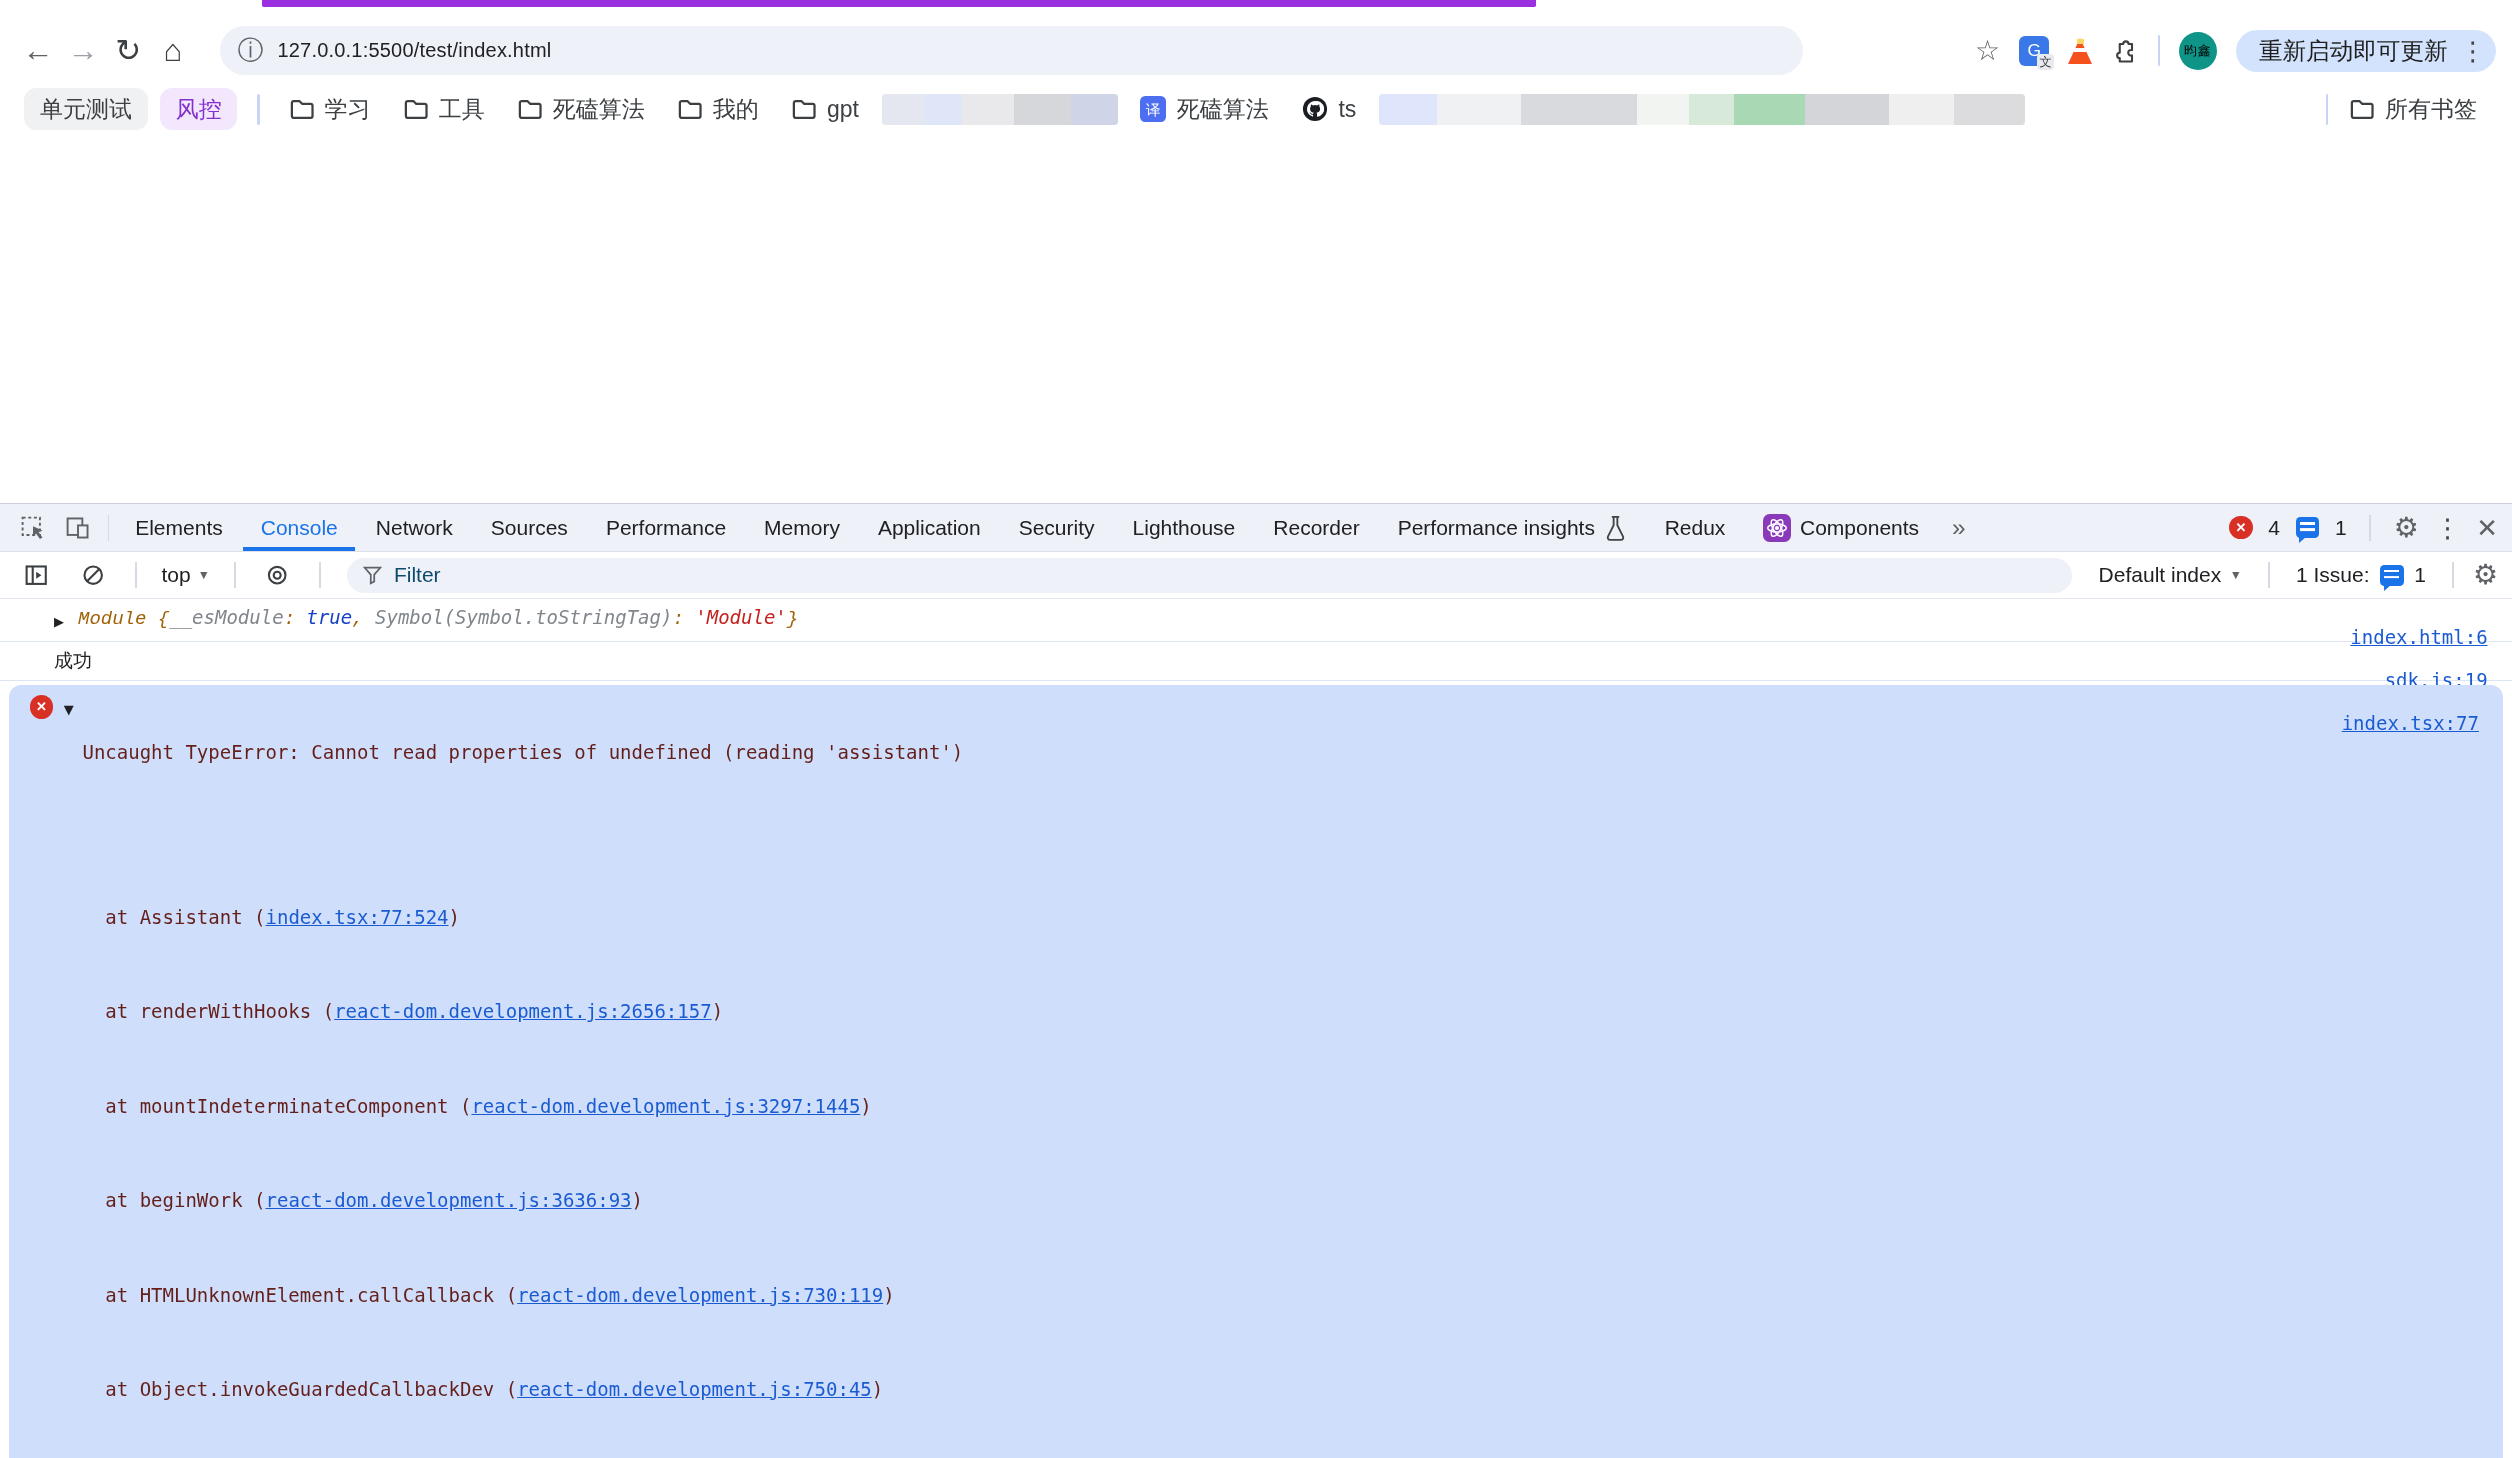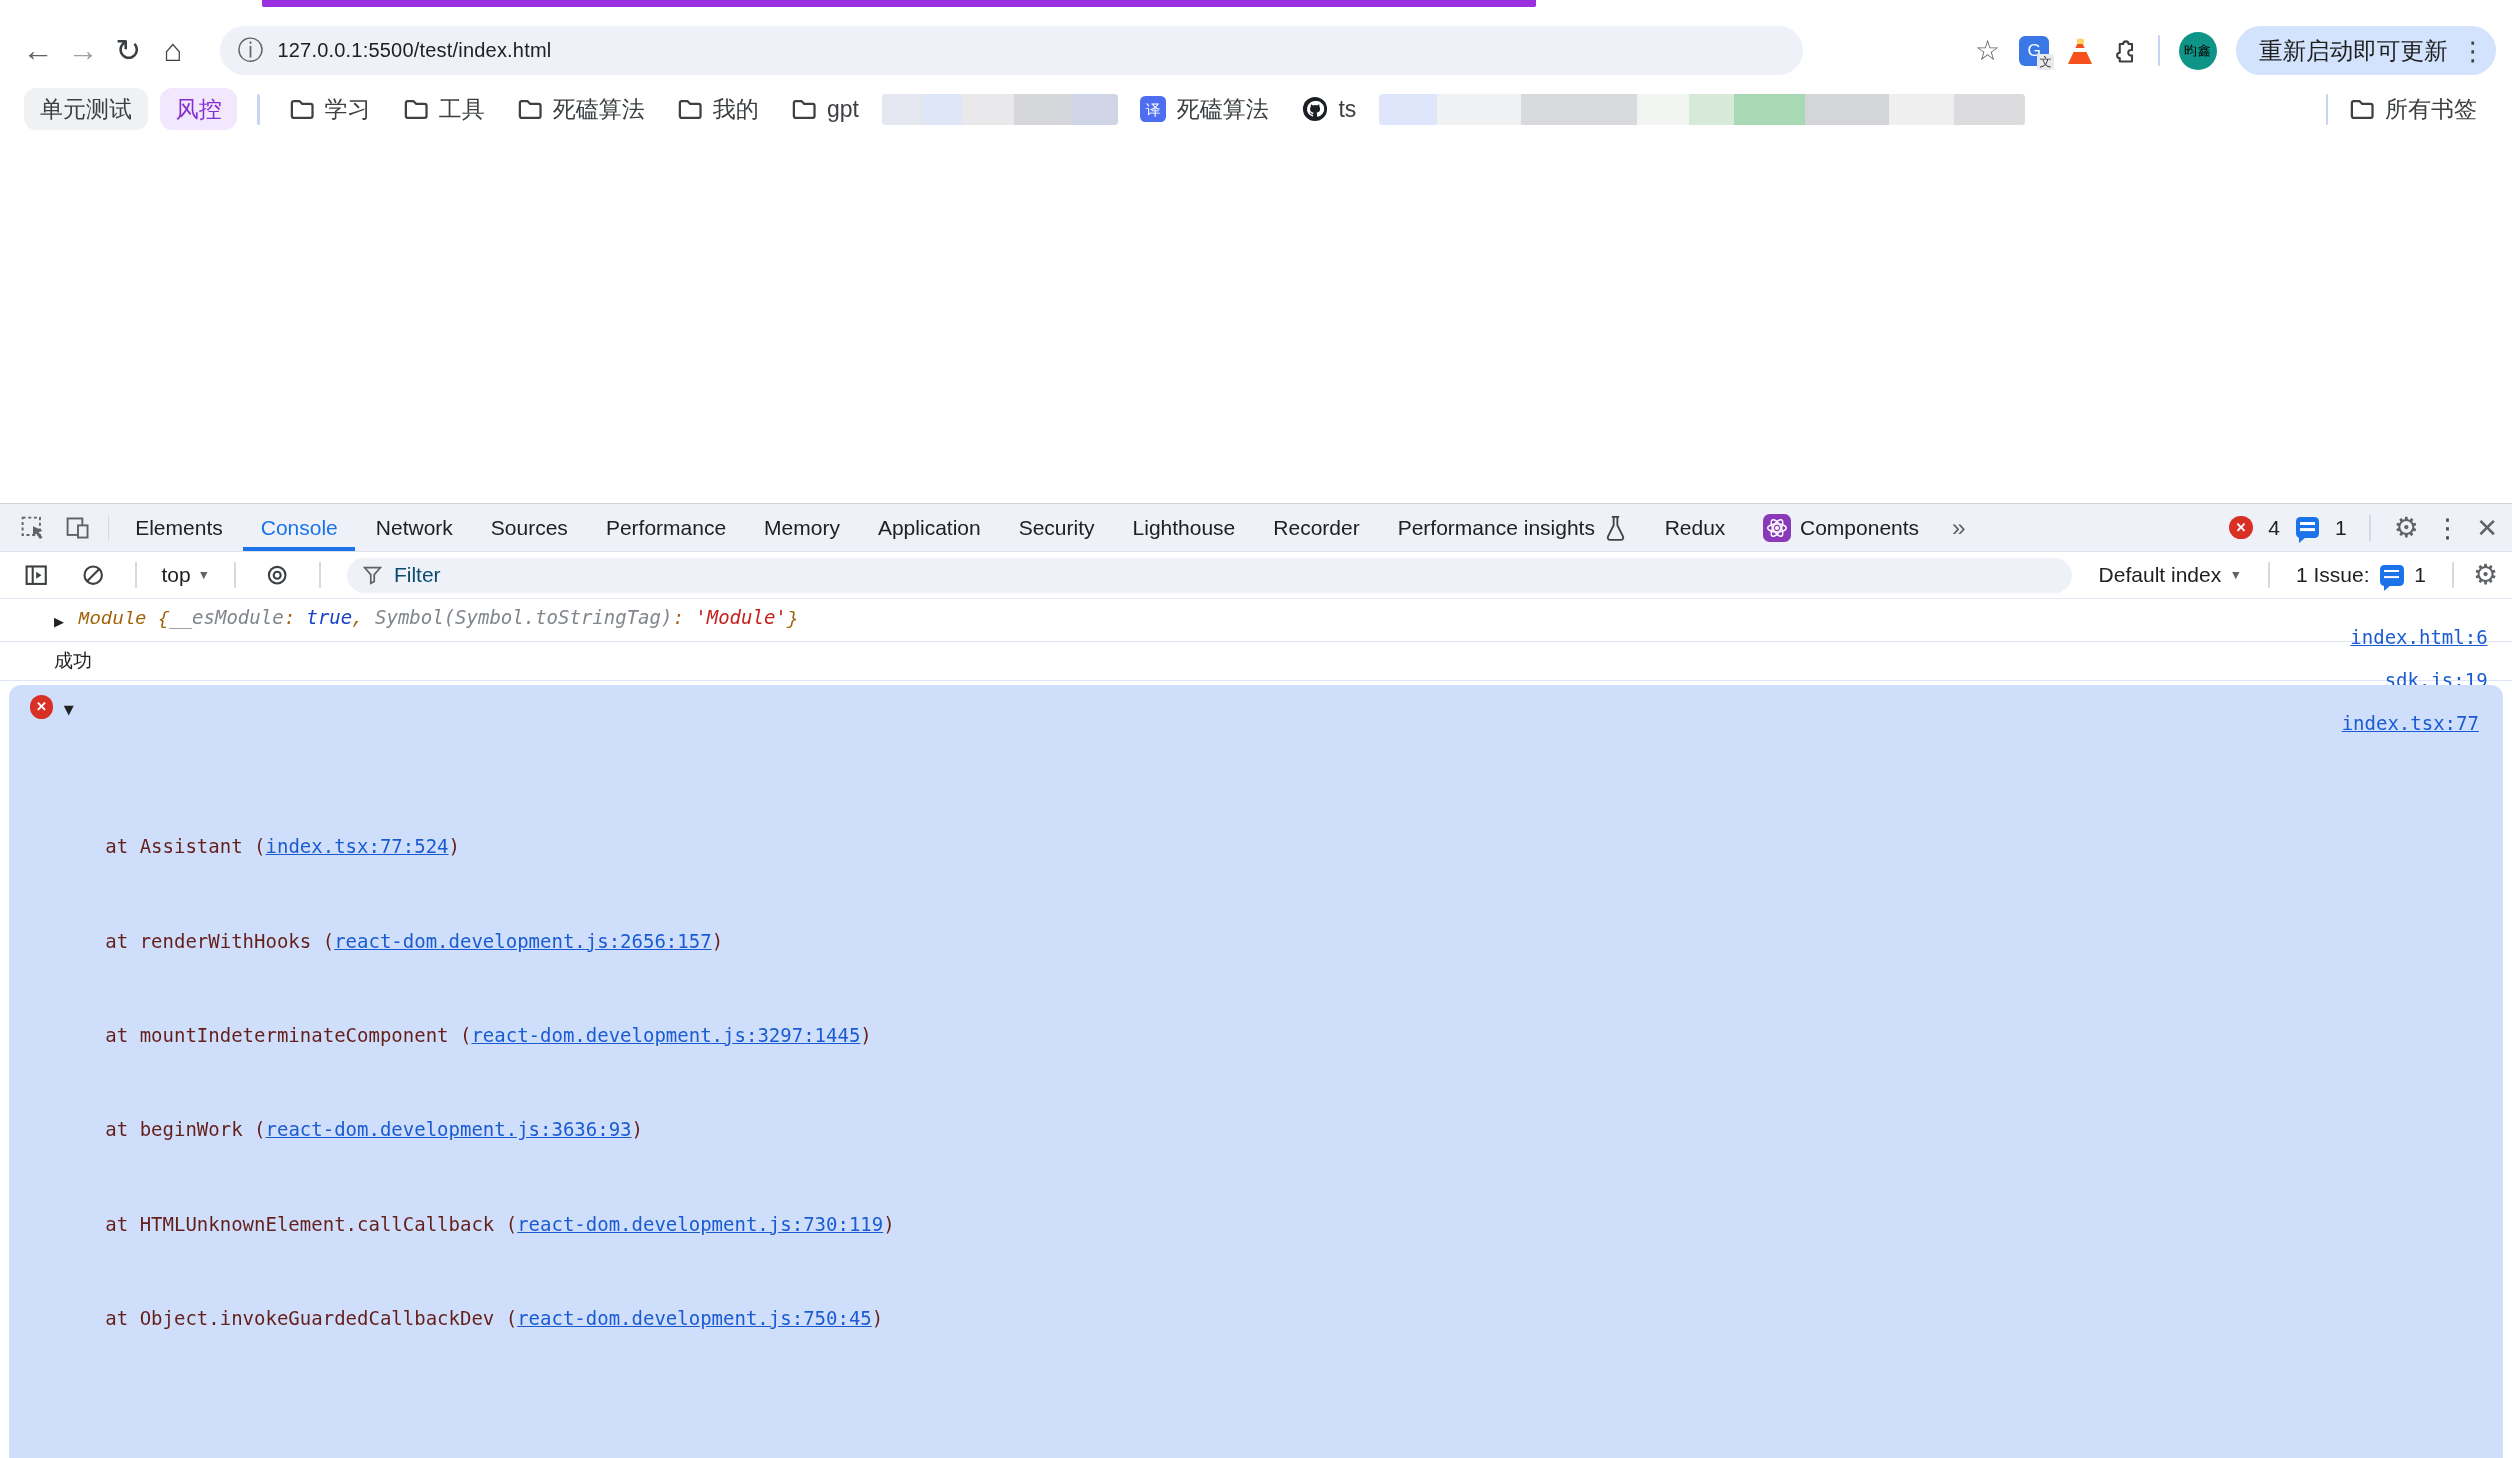--- a/index.html
+++ b/index.html
@@ -20,21 +20,21 @@
   .url-text { font-size:20px; color:#202124; letter-spacing:0.2px; }
   .tb-right { margin-left:auto; display:flex; align-items:center; gap:19px; }
   .star-ic { font-size:28px; color:#5f6368; }
   .ext-translate { width:30px; height:30px; border-radius:6.1px; background:#3b78e7; color:#fff; display:flex; align-items:center; justify-content:center; font-size:17.4px; position:relative; }
   .ext-translate::after { content:"文"; position:absolute; right:-5.2px; bottom:-4.4px; background:#e8eaed; color:#3c4043; font-size:12.2px; line-height:1; padding:1.7px 2.6px; border-radius:3.5px; }
   .ext-lighthouse { width:0; height:0; border-left:12.2px solid transparent; border-right:12.2px solid transparent; border-bottom:26px solid #f4511e; position:relative; }
   .ext-lighthouse::before { content:""; position:absolute; left:-6.1px; top:10.5px; width:12.2px; height:4.4px; background:#fff; }
   .ext-lighthouse::after { content:""; position:absolute; left:-3.5px; top:1.7px; width:7px; height:5.2px; background:#fdd663; }
   .vsep-t { width:1.7px; height:31px; background:#c9d4f5; border-radius:0.9px; }
   .avatar { width:38px; height:38px; border-radius:50%; background:#0f9488; color:#000000; font-size:13px; display:flex; align-items:center; justify-content:center; letter-spacing:0.9px; }
-  .update-pill { height:49px; background:#d3e3fd; border-radius:24.4px; display:flex; align-items:center; padding:0 10.5px 0 23px; gap:12.2px; }
+  .update-pill { height:42px; background:#d3e3fd; border-radius:24.4px; display:flex; align-items:center; padding:0 10.5px 0 23px; gap:12.2px; }
   .update-label { font-size:23.6px; color:#1f1f1f; }
   .kebab { font-size:26px; color:#444; line-height:1; }
 
   
   .bookmarks { height:44px; display:flex; align-items:center; padding:0 24.4px; gap:23px; background:#fff; }
   .bm-list { display:flex; align-items:center; gap:12.2px; }
   .bm { display:flex; align-items:center; gap:10.5px; font-size:23px; color:#3c4043; padding:3.5px 10.5px; border-radius:12.2px; white-space:nowrap; }
   .bm .bm-ico { display:flex; align-items:center; }
   .bm.pill-grey { background:#f0f1f3; padding:5.2px 15.7px; }
   .bm.pill-purple { background:#f2e7fd; color:#8430ce; padding:5.2px 15.7px; }
@@ -425,20 +425,21 @@
         <span class="msg-text plain">成功</span>
         <a class="src">sdk.js:19</a>
       </div>
 
       <div class="err-card sel">
         <a class="src">index.tsx:77</a>
         <div class="hdr">
           <span class="e-ico">✕</span>
           <span class="e-tri">▼</span>
           <div class="msg-text">
+            <div>Uncaught TypeError: Cannot read properties of undefined (reading 'assistant')</div>
             <div>
               
             
                 <div class="frame"><span>  at Assistant (</span><a class="lnk">index.tsx:77:524</a><span>)</span></div>
               
                 <div class="frame"><span>  at renderWithHooks (</span><a class="lnk">react-dom.development.js:2656:157</a><span>)</span></div>
               
                 <div class="frame"><span>  at mountIndeterminateComponent (</span><a class="lnk">react-dom.development.js:3297:1445</a><span>)</span></div>
               
                 <div class="frame"><span>  at beginWork (</span><a class="lnk">react-dom.development.js:3636:93</a><span>)</span></div>

